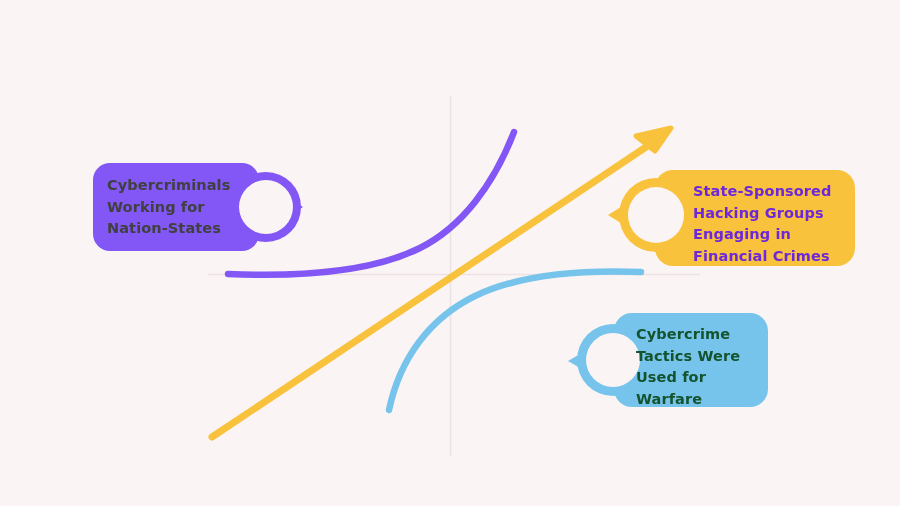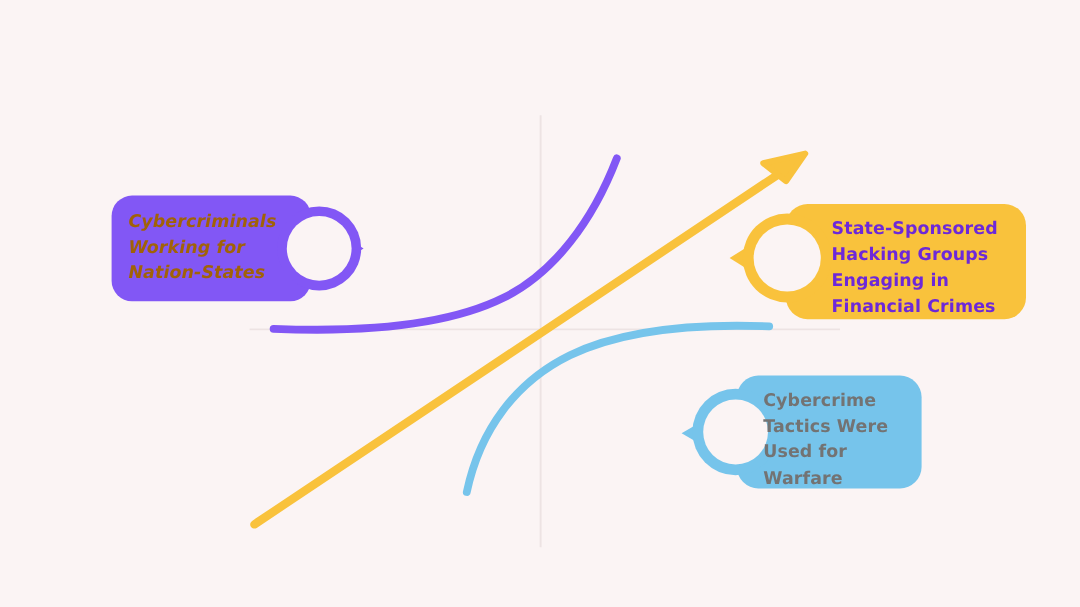--- a/index.html
+++ b/index.html
@@ -32,23 +32,23 @@
     font-weight: bold;
     font-size: 14.5px;
     line-height: 21.5px;
     letter-spacing: 0.1px;
     white-space: pre-line;
   }
   .badge-text {
     position: absolute;
     display: block;
   }
-  .badge-purple   { color: #a16207; font-style: italic; }
+  .badge-purple   { color: #404040; }
   .badge-yellow   { color: #6d28d9; }
-  .badge-blue     { color: #737373; }
+  .badge-blue     { color: #14532d; }
 
   #badge-cybercriminals { left: 93px;  top: 163px; width: 215px; height: 90px; }
   #badge-cybercriminals .badge-text { left: 14px; top: 12px; width: 150px; }
 
   #badge-state-sponsored { left: 570px; top: 170px; width: 285px; height: 96px; }
   #badge-state-sponsored .badge-text { left: 123px; top: 11px; width: 165px; }
 
   #badge-cybercrime-tactics { left: 568px; top: 313px; width: 202px; height: 94px; }
   #badge-cybercrime-tactics .badge-text { left: 68px; top: 11px; width: 130px; }
 </style>

